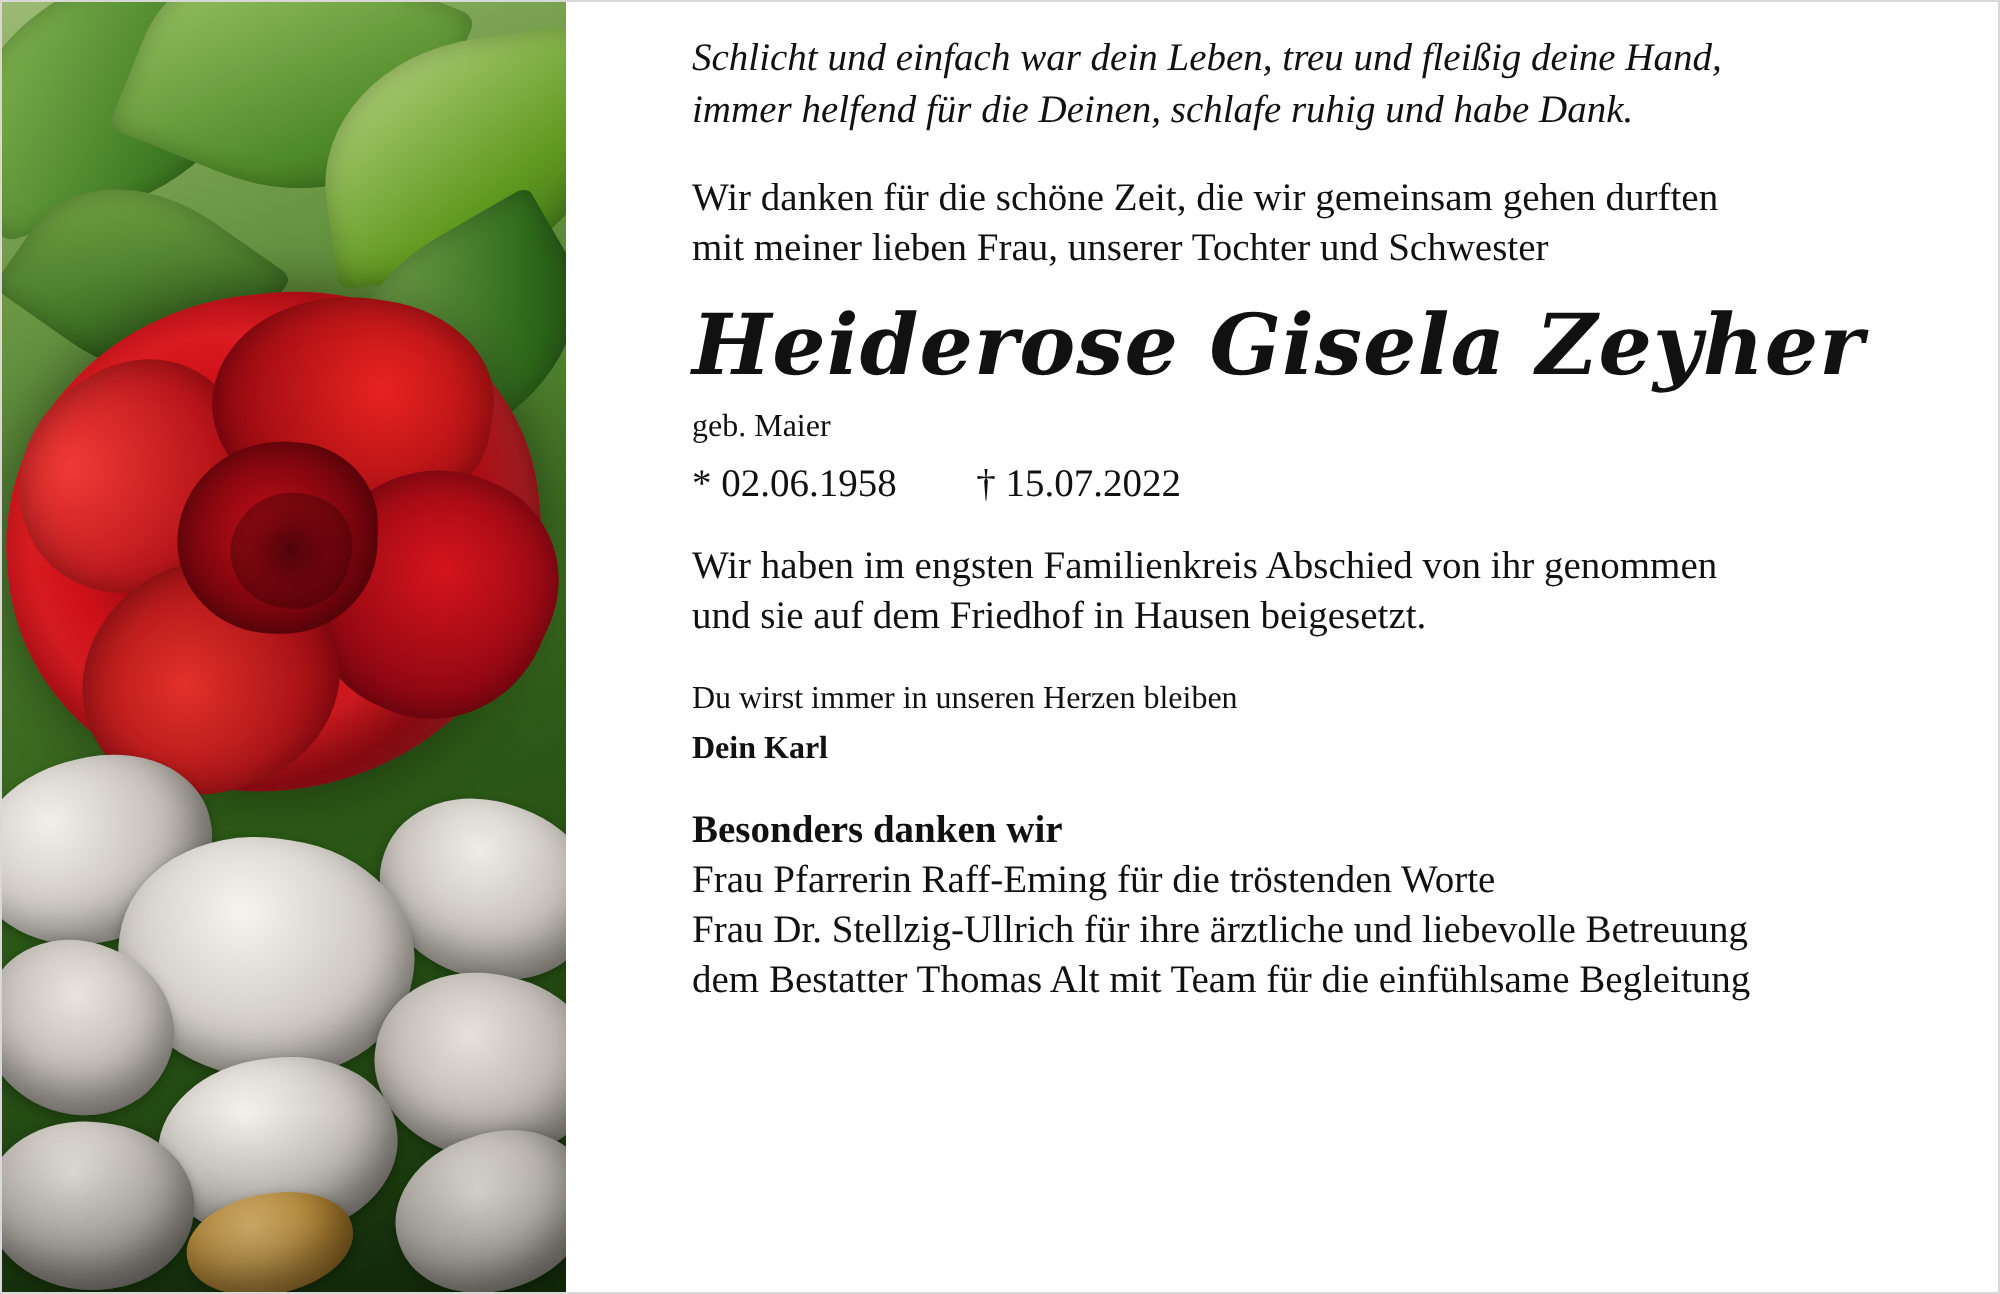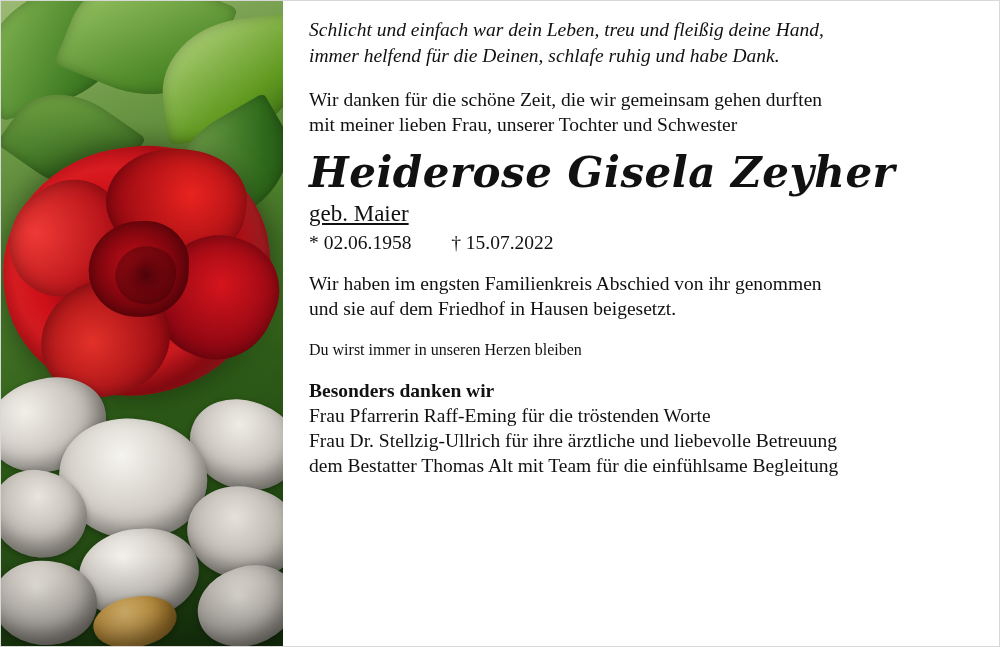--- a/index.html
+++ b/index.html
@@ -123,20 +123,21 @@
     position: absolute; left: 0; right: 0; bottom: 0; height: 90px;
     background: linear-gradient(to top, rgba(0,0,0,.28), rgba(0,0,0,0));
   }
 
   
   .content {
     flex: 1 1 auto;
     padding: 16px 22px 28px 26px;
     box-sizing: border-box;
     color: #111111;
+    margin-left: 37px;
   }
 
   .verse {
     font-style: italic;
     font-size: 19.5px;
     line-height: 26px;
     margin: 0 0 18px 0;
   }
   .verse div { white-space: nowrap; }
 
@@ -152,24 +153,23 @@
     font-style: italic;
     font-weight: 700;
     font-size: 42px;
     line-height: 52px;
     letter-spacing: 0.5px;
     margin: 2px 0 2px 0;
     white-space: nowrap;
   }
 
   .birthname {
-    font-size: 23px;
+    font-size: 16px;
     line-height: 26px;
     margin: 0 0 2px 0;
-    text-decoration: underline;
   }
 
   .dates {
     font-size: 19.5px;
     line-height: 28px;
     margin: 0 0 14px 0;
   }
   .dates .sep { display: inline-block; width: 30px; }
 
   .para {
@@ -259,20 +259,21 @@
       <span>† 15.07.2022</span>
     </div>
 
     <div class="para">
       <div>Wir haben im engsten Familienkreis Abschied von ihr genommen</div>
       <div>und sie auf dem Friedhof in Hausen beigesetzt.</div>
     </div>
 
     <div class="family">
       <div class="lead">Du wirst immer in unseren Herzen bleiben</div>
+      <div class="bold">Dein Karl</div>
     </div>
 
     <div class="special">
       <div class="head">Besonders danken wir</div>
       <div>Frau Pfarrerin Raff-Eming für die tröstenden Worte</div>
       <div>Frau Dr. Stellzig-Ullrich für ihre ärztliche und liebevolle Betreuung</div>
       <div>dem Bestatter Thomas Alt mit Team für die einfühlsame Begleitung</div>
     </div>
 
 

